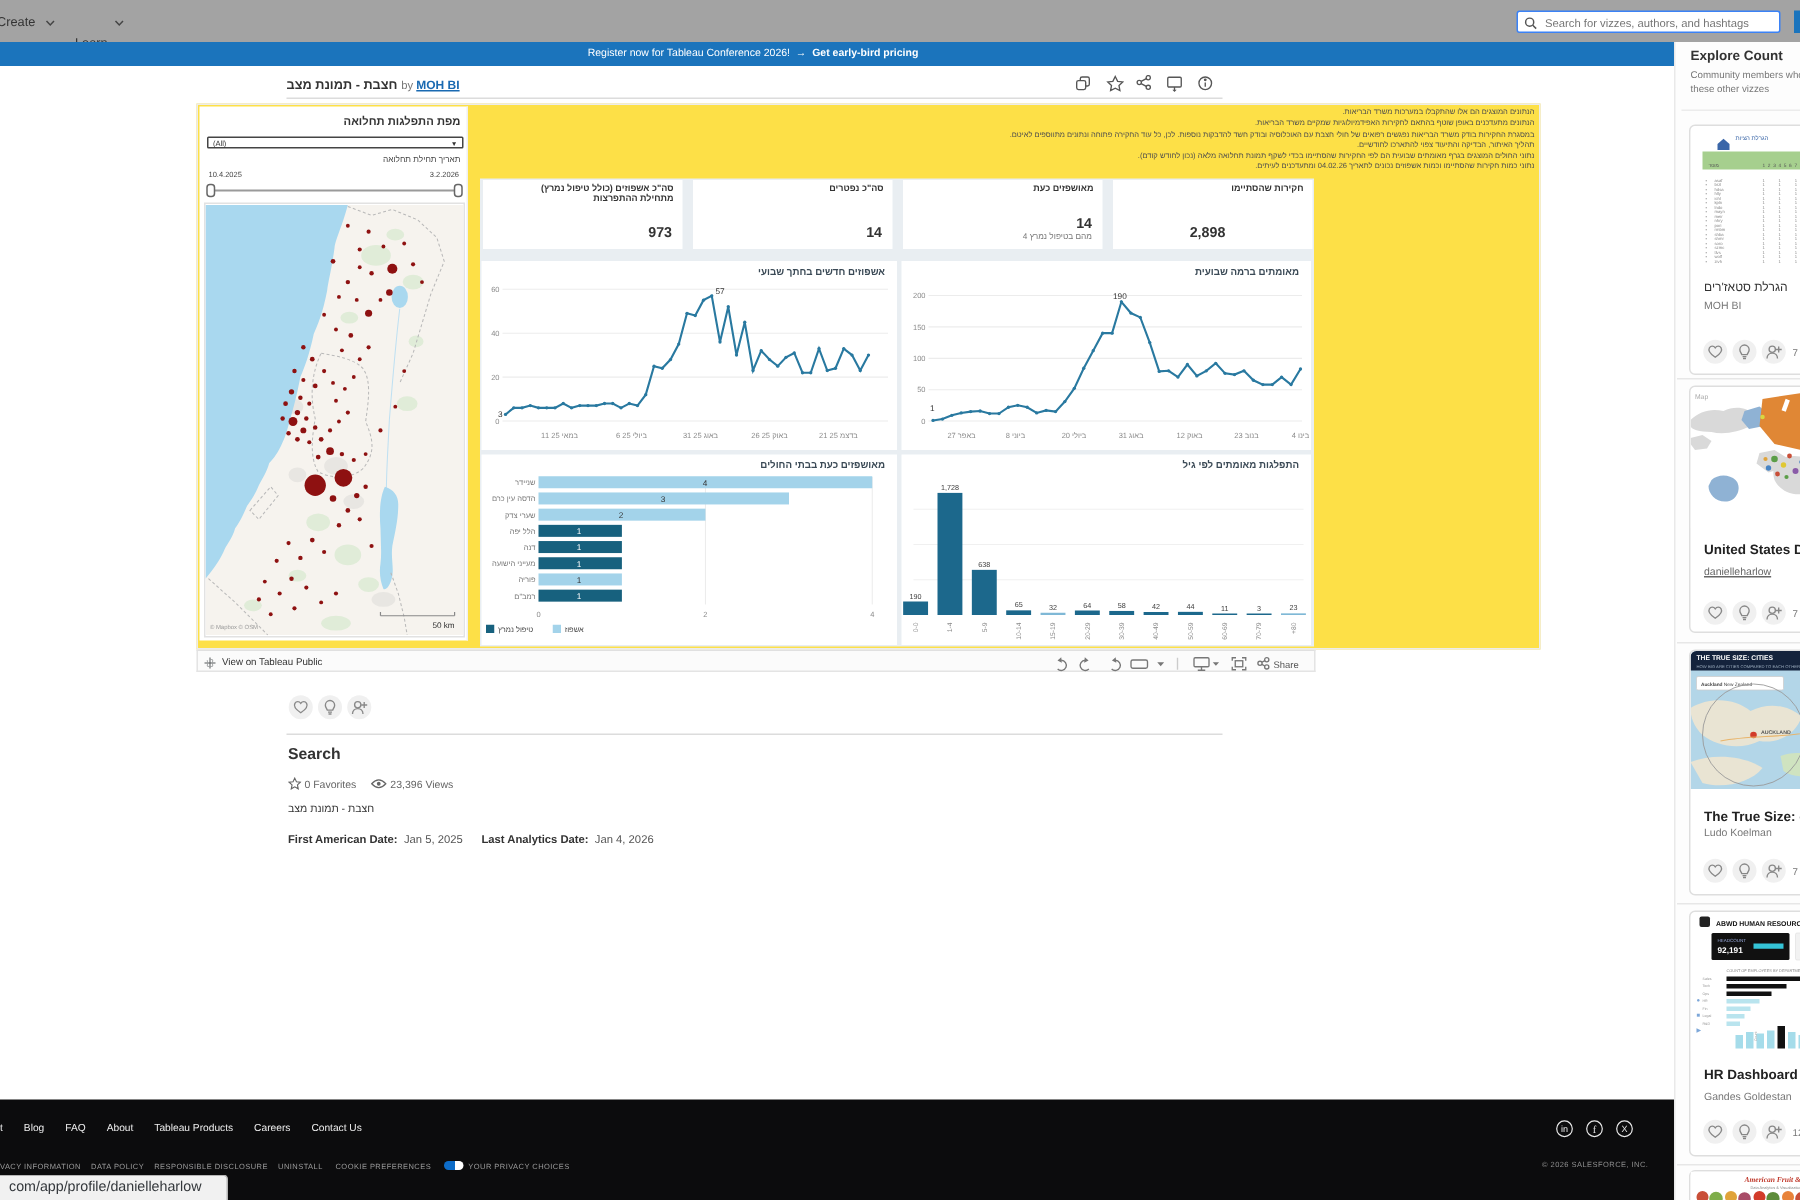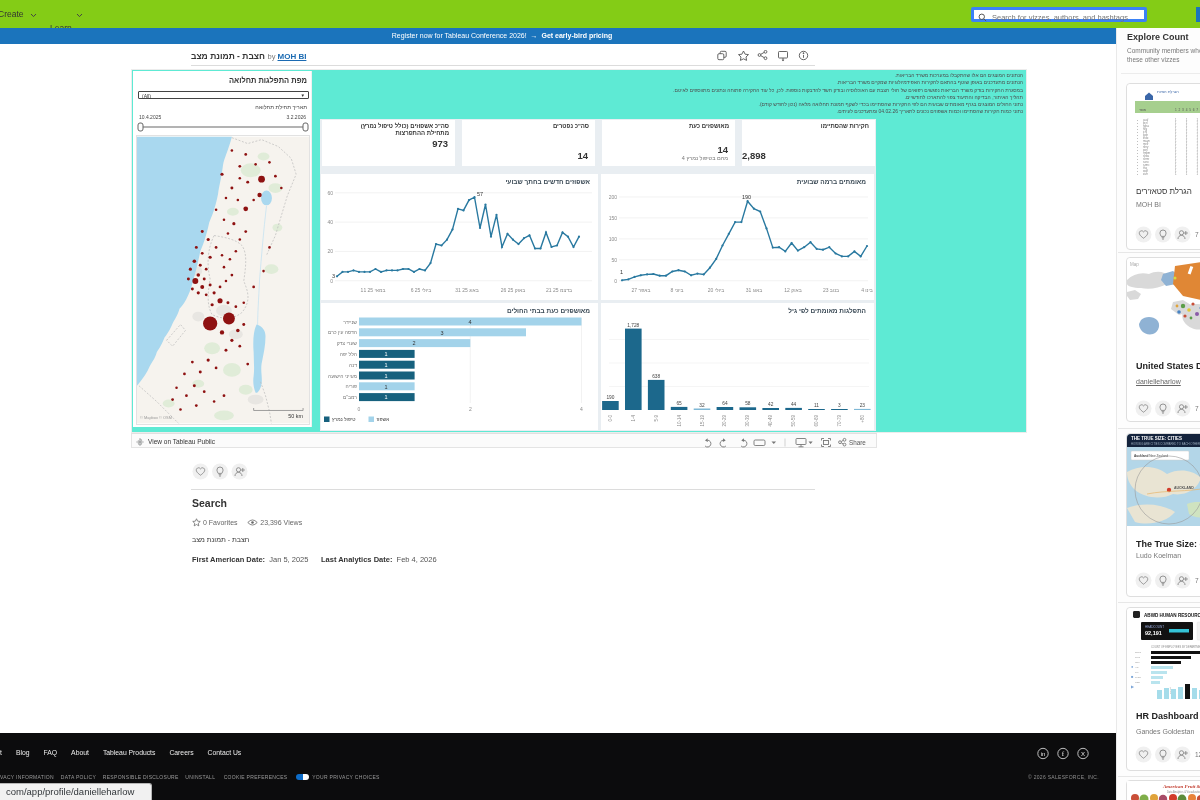--- a/index.html
+++ b/index.html
@@ -5,30 +5,30 @@
   * { margin:0; padding:0; box-sizing:border-box; }
   html,body { width:1200px; height:800px; overflow:hidden; background:#fff;
     font-family:"Liberation Sans", sans-serif; }
   #page { position:relative; width:1200px; height:800px; overflow:hidden; }
   .abs { position:absolute; }
 </style>
 </head>
 <body>
 <div id="page">
 
-  <div class="abs" style="left:0;top:0;width:1200px;height:28px;background:#84cc16;">
+  <div class="abs" style="left:0;top:0;width:1200px;height:28px;background:#a3a3a3;">
     <div class="abs" style="left:-2px;top:9px;font-size:8.5px;color:#333;">Create</div>
       <svg class="abs" style="left:30px;top:13px;" width="7" height="5" viewBox="0 0 7 5">
         <path d="M1 1 L3.5 3.6 L6 1" fill="none" stroke="#444" stroke-width="1"></path>
       </svg>
     <div class="abs" style="left:50px;top:23px;font-size:8.5px;color:#333;">Learn</div>
       <svg class="abs" style="left:76px;top:13px;" width="7" height="5" viewBox="0 0 7 5">
         <path d="M1 1 L3.5 3.6 L6 1" fill="none" stroke="#444" stroke-width="1"></path>
       </svg>
-    <div class="abs" style="left:971px;top:6.5px;width:176px;height:15px;border:3px solid #3b82f6;border-radius:2px;background:#fff;">
+    <div class="abs" style="left:1011px;top:6.5px;width:176px;height:15px;border:1px solid #3b82f6;border-radius:2px;background:#fff;">
       <svg class="abs" style="left:4px;top:3px;" width="9" height="9" viewBox="0 0 10 10">
           <circle cx="4.2" cy="4.2" r="3" fill="none" stroke="#555" stroke-width="1.1"></circle>
           <line x1="6.5" y1="6.5" x2="9" y2="9" stroke="#555" stroke-width="1.1"></line>
         </svg>
       <div class="abs" style="left:18px;top:3.5px;font-size:7.5px;color:#757575;">Search for vizzes, authors, and hashtags</div>
     </div>
     <div class="abs" style="left:1196px;top:6.5px;width:4px;height:15px;background:#1a74bd;"></div>
   </div>
 
   <div class="abs" style="left:0;top:28px;width:1116px;height:16px;background:#1b74bc;color:#fff;font-size:7px;text-align:center;line-height:16px;padding-right:112px;">
@@ -60,21 +60,21 @@
       </g>
       <g transform="translate(85,0)">
         <circle cx="4.5" cy="5.5" r="4.2"></circle>
         <line x1="4.5" y1="5" x2="4.5" y2="7.8"></line>
           <circle cx="4.5" cy="3.2" r="0.5" fill="#565656"></circle>
       </g>
     </g>
   </svg>
   <div class="abs" style="left:191px;top:65px;width:624px;height:1px;background:#dcdcdc;"></div>
 
-  <div id="viz" class="abs" style="left:131px;top:69px;width:896px;height:364px;background:#5eead4;border:1px solid #ececec;">
+  <div id="viz" class="abs" style="left:131px;top:69px;width:896px;height:364px;background:#fde047;border:1px solid #ececec;">
 
     <div class="abs" style="left:1px;top:1px;width:179px;height:356px;background:#fff;border-right:1px solid #f0f0f0;">
       <div class="abs" style="right:4px;top:5px;font-size:7.5px;font-weight:bold;color:#333;direction:rtl;">מפת התפלגות תחלואה</div>
       <div class="abs" style="left:5px;top:20px;width:171px;height:8px;border:1px solid #444;border-radius:1px;background:#fff;">
         <div class="abs" style="left:3px;top:1px;font-size:5px;color:#333;">(All)</div>
         <div class="abs" style="right:3px;top:0.5px;font-size:4.5px;color:#333;">▼</div>
       </div>
       <div class="abs" style="right:4px;top:33px;font-size:5.5px;color:#444;direction:rtl;">תאריך תחילת תחלואה</div>
       <div class="abs" style="left:6px;top:43px;font-size:5px;color:#444;">10.4.2025</div>
       <div class="abs" style="right:5px;top:43px;font-size:5px;color:#444;">3.2.2026</div>
@@ -228,28 +228,28 @@
       נתוני כמות חקירות שהסתיימו וכמות אשפוזים נכונים לתאריך 04.02.26 ומתעדכנים לעיתים.
     </div>
 
     <div class="abs" style="left:188px;top:49px;width:556px;height:312px;background:#e9eef2;"></div>
 
     <div class="abs" style="left:190px;top:50px;width:133px;height:46px;background:#fff;"></div>
     <div class="abs" style="left:330px;top:50px;width:133px;height:46px;background:#fff;"></div>
     <div class="abs" style="left:470px;top:50px;width:133px;height:46px;background:#fff;"></div>
     <div class="abs" style="left:610px;top:50px;width:133px;height:46px;background:#fff;"></div>
     <div class="abs" style="left:610px;top:53px;width:127px;font-size:6px;font-weight:bold;color:#333;text-align:right;direction:rtl;">חקירות שהסתיימו</div>
-    <div class="abs" style="left:610px;top:80px;width:126px;font-size:9.5px;font-weight:bold;color:#333;text-align:left;">2,898</div>
+    <div class="abs" style="left:610px;top:80px;width:126px;font-size:9.5px;font-weight:bold;color:#333;text-align:center;">2,898</div>
     <div class="abs" style="left:470px;top:53px;width:127px;font-size:6px;font-weight:bold;color:#333;text-align:right;direction:rtl;">מאושפזים כעת</div>
     <div class="abs" style="left:470px;top:74px;width:126px;font-size:9.5px;font-weight:bold;color:#333;text-align:right;">14</div>
     <div class="abs" style="left:470px;top:85px;width:126px;font-size:5.5px;color:#777;text-align:right;direction:rtl;">מהם בטיפול נמרץ 4</div>
     <div class="abs" style="left:330px;top:53px;width:127px;font-size:6px;font-weight:bold;color:#333;text-align:right;direction:rtl;">סה"כ נפטרים</div>
     <div class="abs" style="left:330px;top:80px;width:126px;font-size:9.5px;font-weight:bold;color:#333;text-align:right;">14</div>
     <div class="abs" style="left:190px;top:53px;width:127px;font-size:6px;font-weight:bold;color:#333;text-align:right;direction:rtl;line-height:7px;">סה"כ אשפוזים (כולל טיפול נמרץ)<br>מתחילת ההתפרצות</div>
-    <div class="abs" style="left:190px;top:68px;width:126px;font-size:9.5px;font-weight:bold;color:#333;text-align:right;">973</div>
+    <div class="abs" style="left:190px;top:80px;width:126px;font-size:9.5px;font-weight:bold;color:#333;text-align:right;">973</div>
 
     <div class="abs" style="left:189px;top:104px;width:277px;height:126px;background:#fff;">
       <div class="abs" style="right:8px;top:4px;font-size:6.5px;font-weight:bold;color:#3b4a56;direction:rtl;">אשפוזים חדשים בחתך שבועי</div>
       <svg width="277" height="126" viewBox="0 0 277 126">
         <g stroke="#ececec" stroke-width="0.7">
           <line x1="14" y1="18.8" x2="271" y2="18.8"></line>
             <line x1="14" y1="48.1" x2="271" y2="48.1"></line>
           <line x1="14" y1="77.4" x2="271" y2="77.4"></line>
             <line x1="14" y1="106.7" x2="271" y2="106.7"></line>
         </g>
@@ -560,21 +560,21 @@
     <svg style="vertical-align:-2px" width="11" height="9" viewBox="0 0 14 10">
         <path d="M1 5 Q7 -1.5 13 5 Q7 11.5 1 5Z" fill="none" stroke="#666" stroke-width="1"></path>
         <circle cx="7" cy="5" r="1.6" fill="#666"></circle>
       </svg>
     23,396 Views
   </div>
   <div class="abs" style="left:192px;top:536px;font-size:7px;color:#333;">חצבת - תמונת מצב</div>
   <div class="abs" style="left:192px;top:555px;font-size:7.5px;color:#333;">
     <b>First American Date:</b>&nbsp; <span style="color:#555;">Jan 5, 2025</span>
     &nbsp;&nbsp;&nbsp;&nbsp;
-    <b>Last Analytics Date:</b>&nbsp; <span style="color:#555;">Feb 4, 2026</span>
+    <b>Last Analytics Date:</b>&nbsp; <span style="color:#555;">Jan 4, 2026</span>
   </div>
 
   <div class="abs" style="left:0;top:733px;width:1116px;height:67px;background:#0c0c0d;">
     <div class="abs" style="left:0;top:16px;font-size:6.8px;color:#ededed;">
       <span style="margin-right:14px;">t</span><span style="margin-right:14px;">Blog</span><span style="margin-right:14px;">FAQ</span><span style="margin-right:14px;">About</span><span style="margin-right:14px;">Tableau Products</span><span style="margin-right:14px;">Careers</span><span>Contact Us</span>
     </div>
     <div class="abs" style="left:0;top:41px;font-size:5px;color:#9b9b9b;letter-spacing:0.3px;">
       VACY INFORMATION&nbsp;&nbsp;&nbsp;&nbsp;DATA POLICY&nbsp;&nbsp;&nbsp;&nbsp;RESPONSIBLE DISCLOSURE&nbsp;&nbsp;&nbsp;&nbsp;UNINSTALL&nbsp;&nbsp;&nbsp;&nbsp;&nbsp;COOKIE PREFERENCES&nbsp;&nbsp;&nbsp;&nbsp;&nbsp;<span id="ptoggle" style="display:inline-block;width:13px;height:6px;background:linear-gradient(90deg,#0d6cc8 55%,#fff 55%);border-radius:3px;vertical-align:-1px;"></span>&nbsp;&nbsp;YOUR PRIVACY CHOICES
     </div>
     <div class="abs" style="left:1037px;top:13px;">

